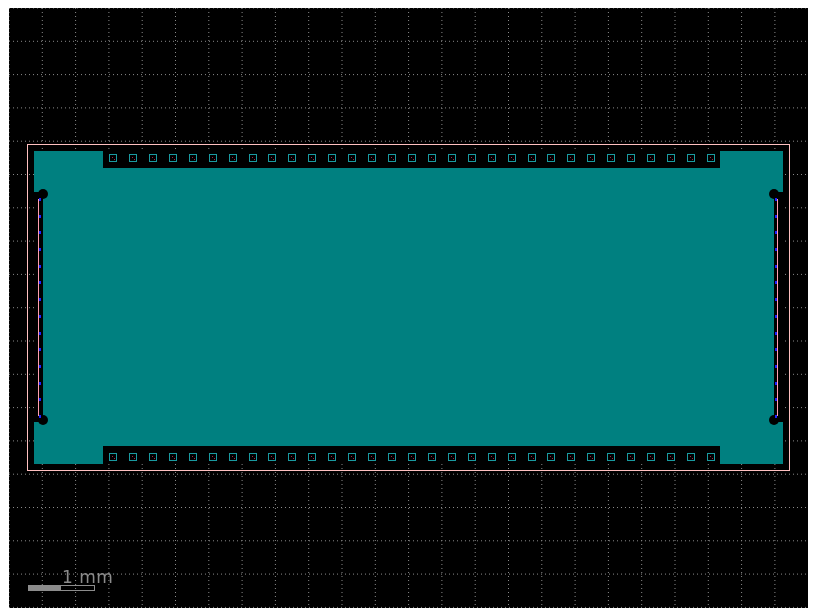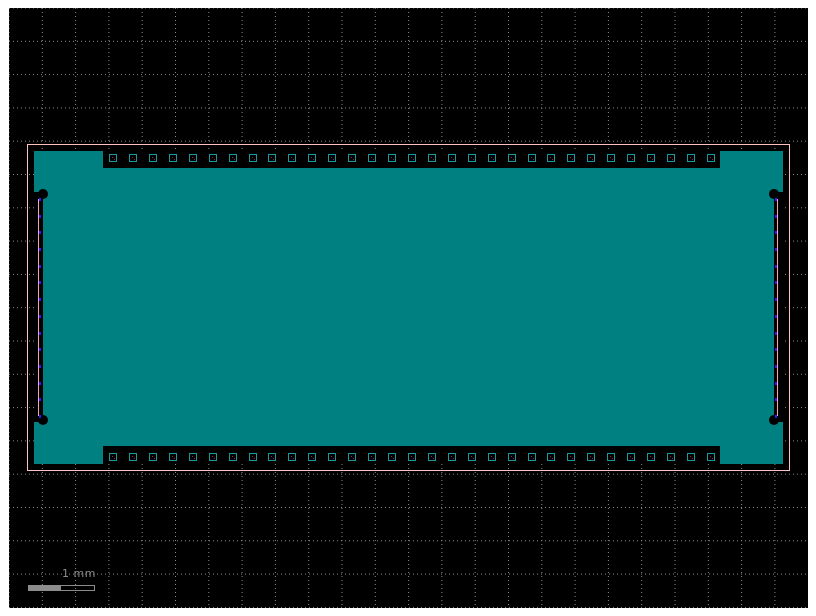--- a/index.html
+++ b/index.html
@@ -1,19 +1,19 @@
 <!DOCTYPE html>
 <html><head>
 <meta charset="utf-8">
 <style>
   html, body { margin:0; padding:0; background:#ffffff; }
   body { width:816px; height:616px; position:relative; overflow:hidden; font-family:"DejaVu Sans", sans-serif; }
   #canvas { position:absolute; left:9px; top:8px; width:799px; height:600px; background:#000; }
   svg { display:block; }
-  .scale-label { position:absolute; left:62px; top:567px; color:#8c8c8c; font-family:"DejaVu Sans", sans-serif; font-size:11px; letter-spacing:0.5px; }
+  .scale-label { position:absolute; left:62px; top:567px; color:#8c8c8c; font-family:"DejaVu Sans", sans-serif; font-size:17px; letter-spacing:0.5px; }
 </style>
 </head>
 <body>
 
 <div id="canvas">
   <svg id="pcb-svg" width="799" height="600" viewBox="9 8 799 600">
       <line x1="9" y1="8" x2="9" y2="608" stroke="#8a8a8a" stroke-width="1" stroke-dasharray="1,3"></line>
       <line x1="42.3" y1="8" x2="42.3" y2="608" stroke="#8a8a8a" stroke-width="1" stroke-dasharray="1,3"></line>
       <line x1="75.6" y1="8" x2="75.6" y2="608" stroke="#8a8a8a" stroke-width="1" stroke-dasharray="1,3"></line>
       <line x1="108.89999999999999" y1="8" x2="108.89999999999999" y2="608" stroke="#8a8a8a" stroke-width="1" stroke-dasharray="1,3"></line>

